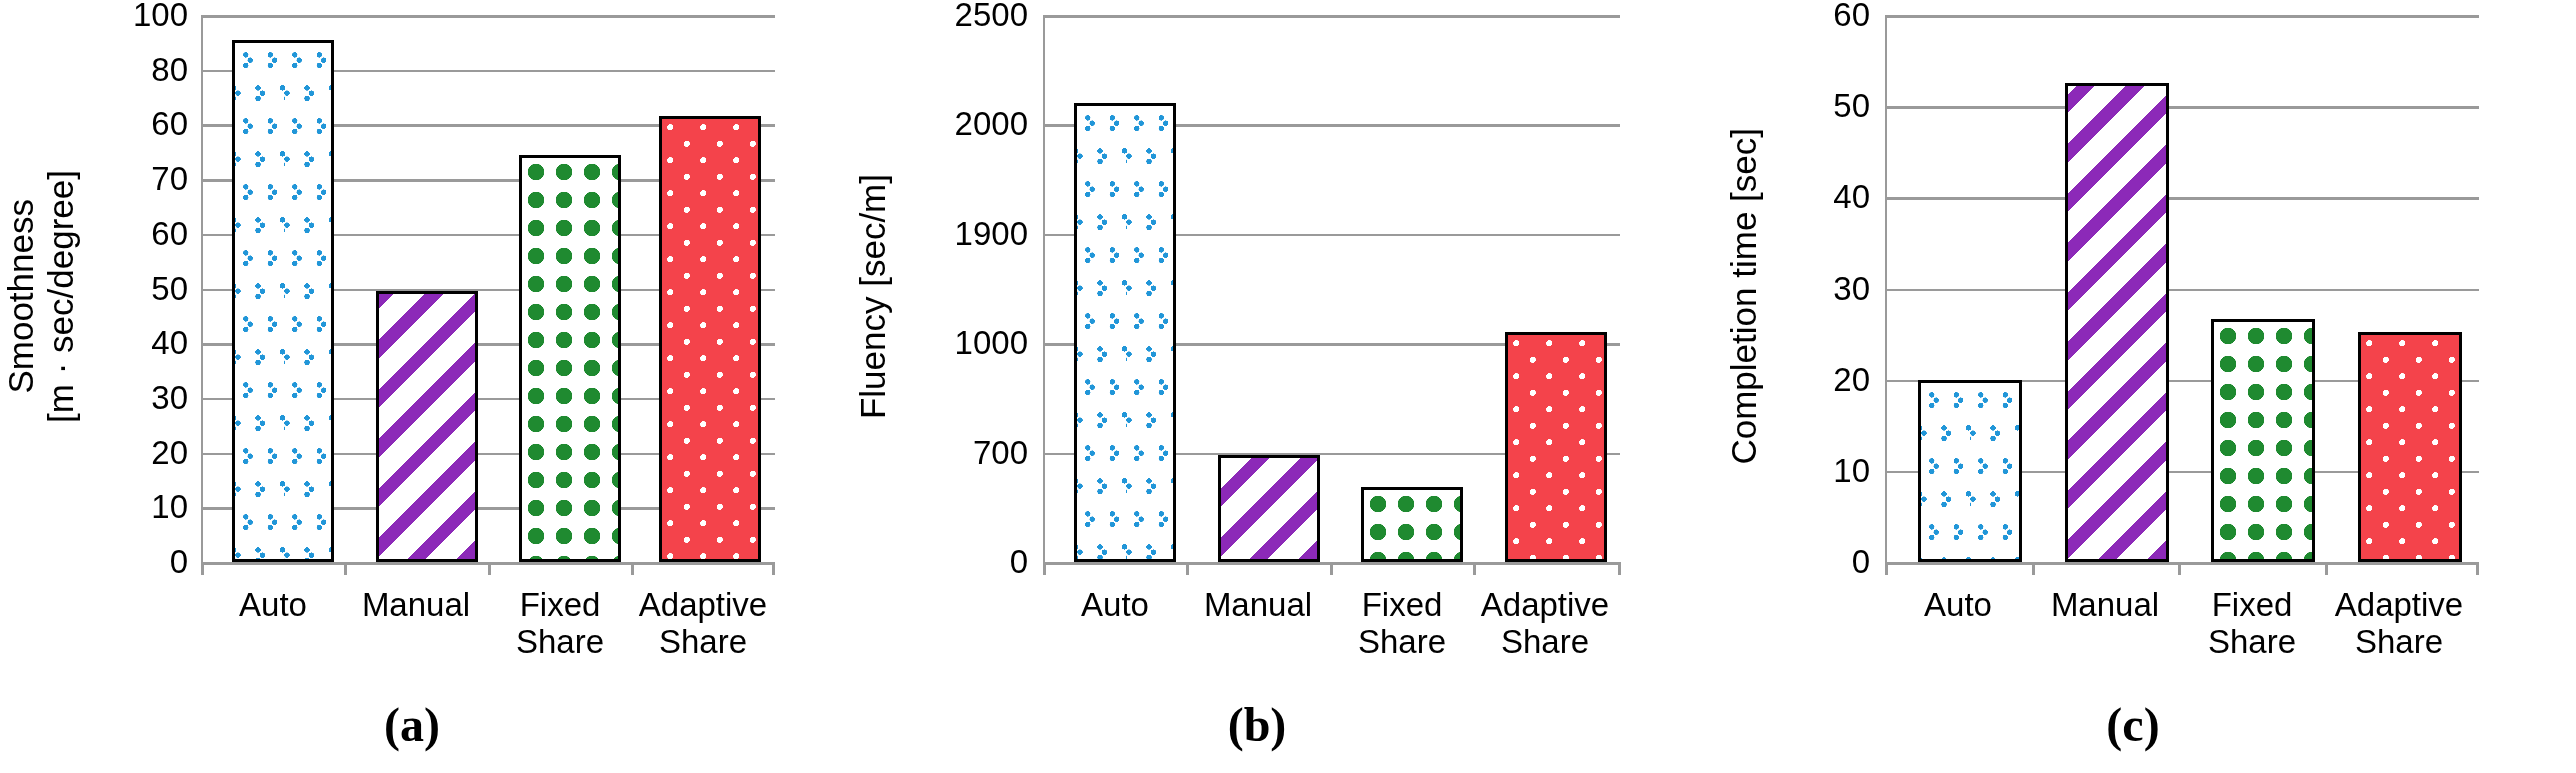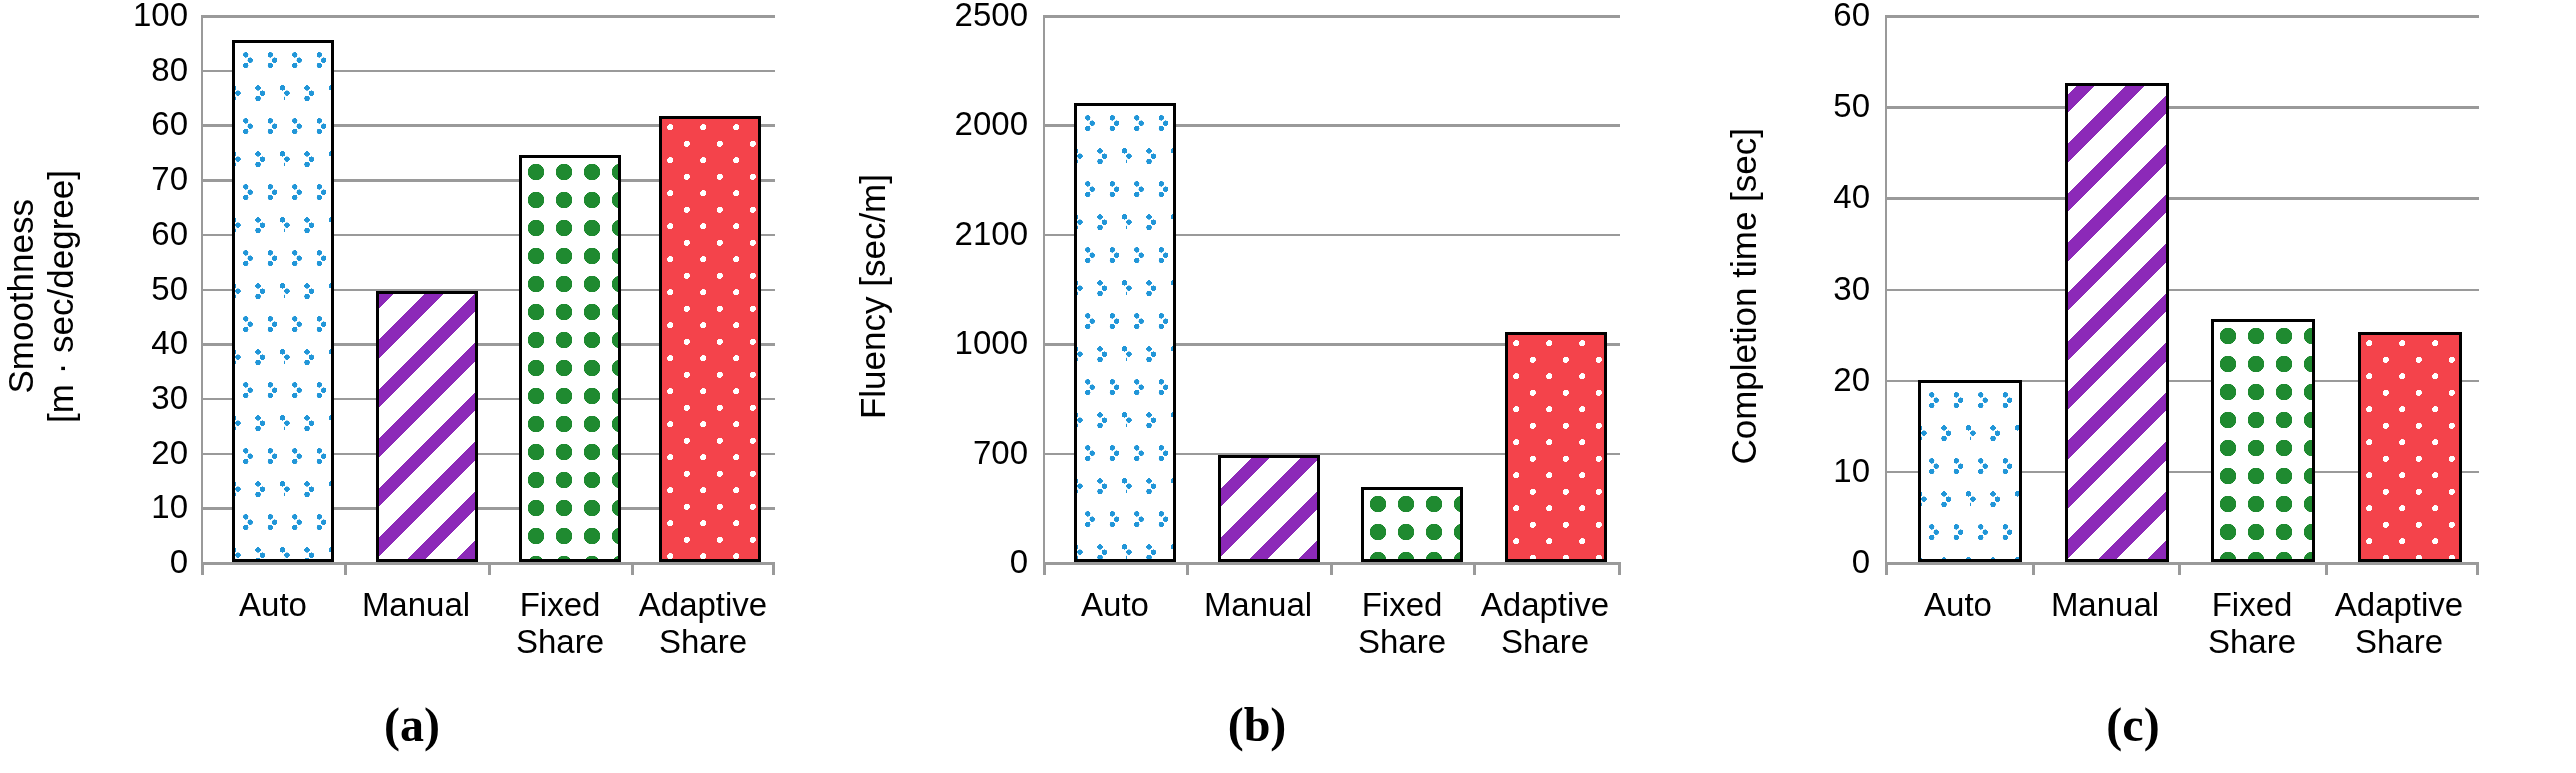--- a/index.html
+++ b/index.html
@@ -225,21 +225,21 @@
 
   <div class="panel panel-b">
 
     <div class="ytitle" style="left:31px;top:8.2px;height:577px;">
       <span class="vline">Fluency [sec/m]</span>
     </div>
 
     <div class="ticklabels" style="left:82px;width:132px;top:15px;height:547px;">
       <span class="ticklabel" style="top:0%;">2500</span>
       <span class="ticklabel" style="top:20%;">2000</span>
-      <span class="ticklabel" style="top:40%;">2100</span>
+      <span class="ticklabel" style="top:40%;">1900</span>
       <span class="ticklabel" style="top:60%;">1000</span>
       <span class="ticklabel" style="top:80%;">700</span>
       <span class="ticklabel" style="top:100%;">0</span>
     </div>
 
     <div class="plot" style="left:219px;top:15px;width:577px;height:547px;">
       <div class="gridarea">
         <div class="gridline" style="top:0%;"></div>
         <div class="gridline" style="top:20%;"></div>
         <div class="gridline" style="top:40%;"></div>

